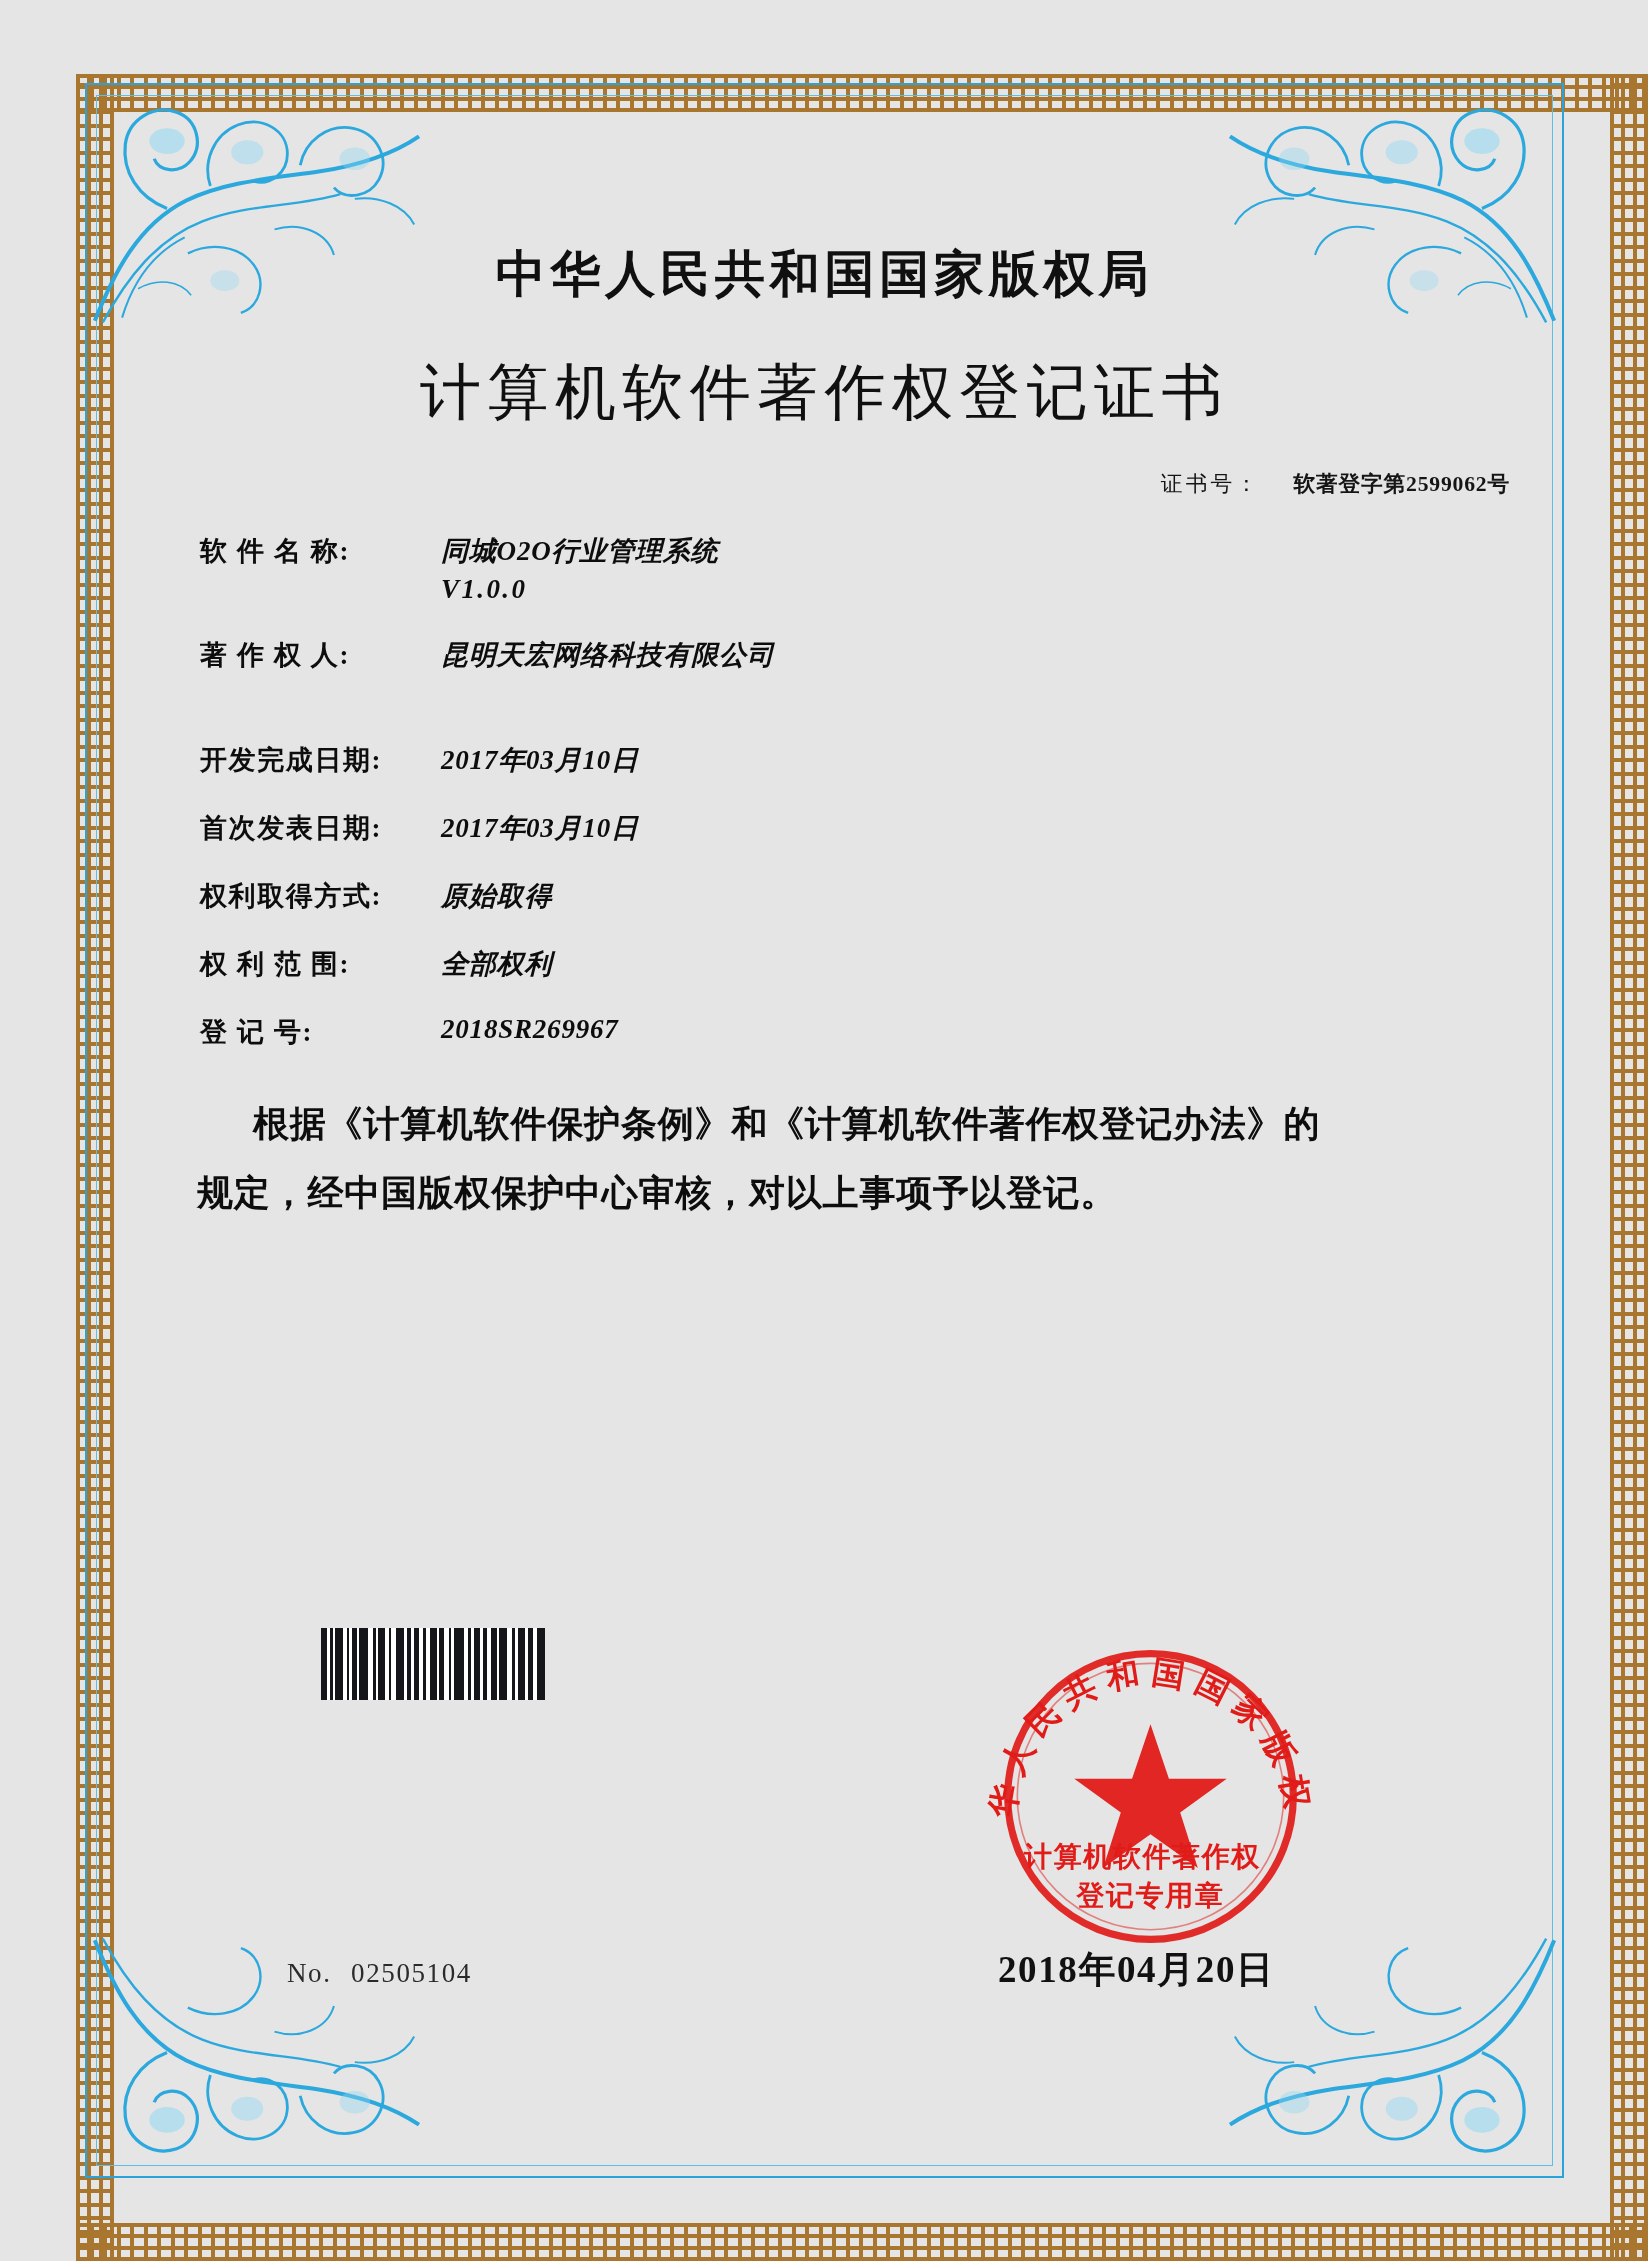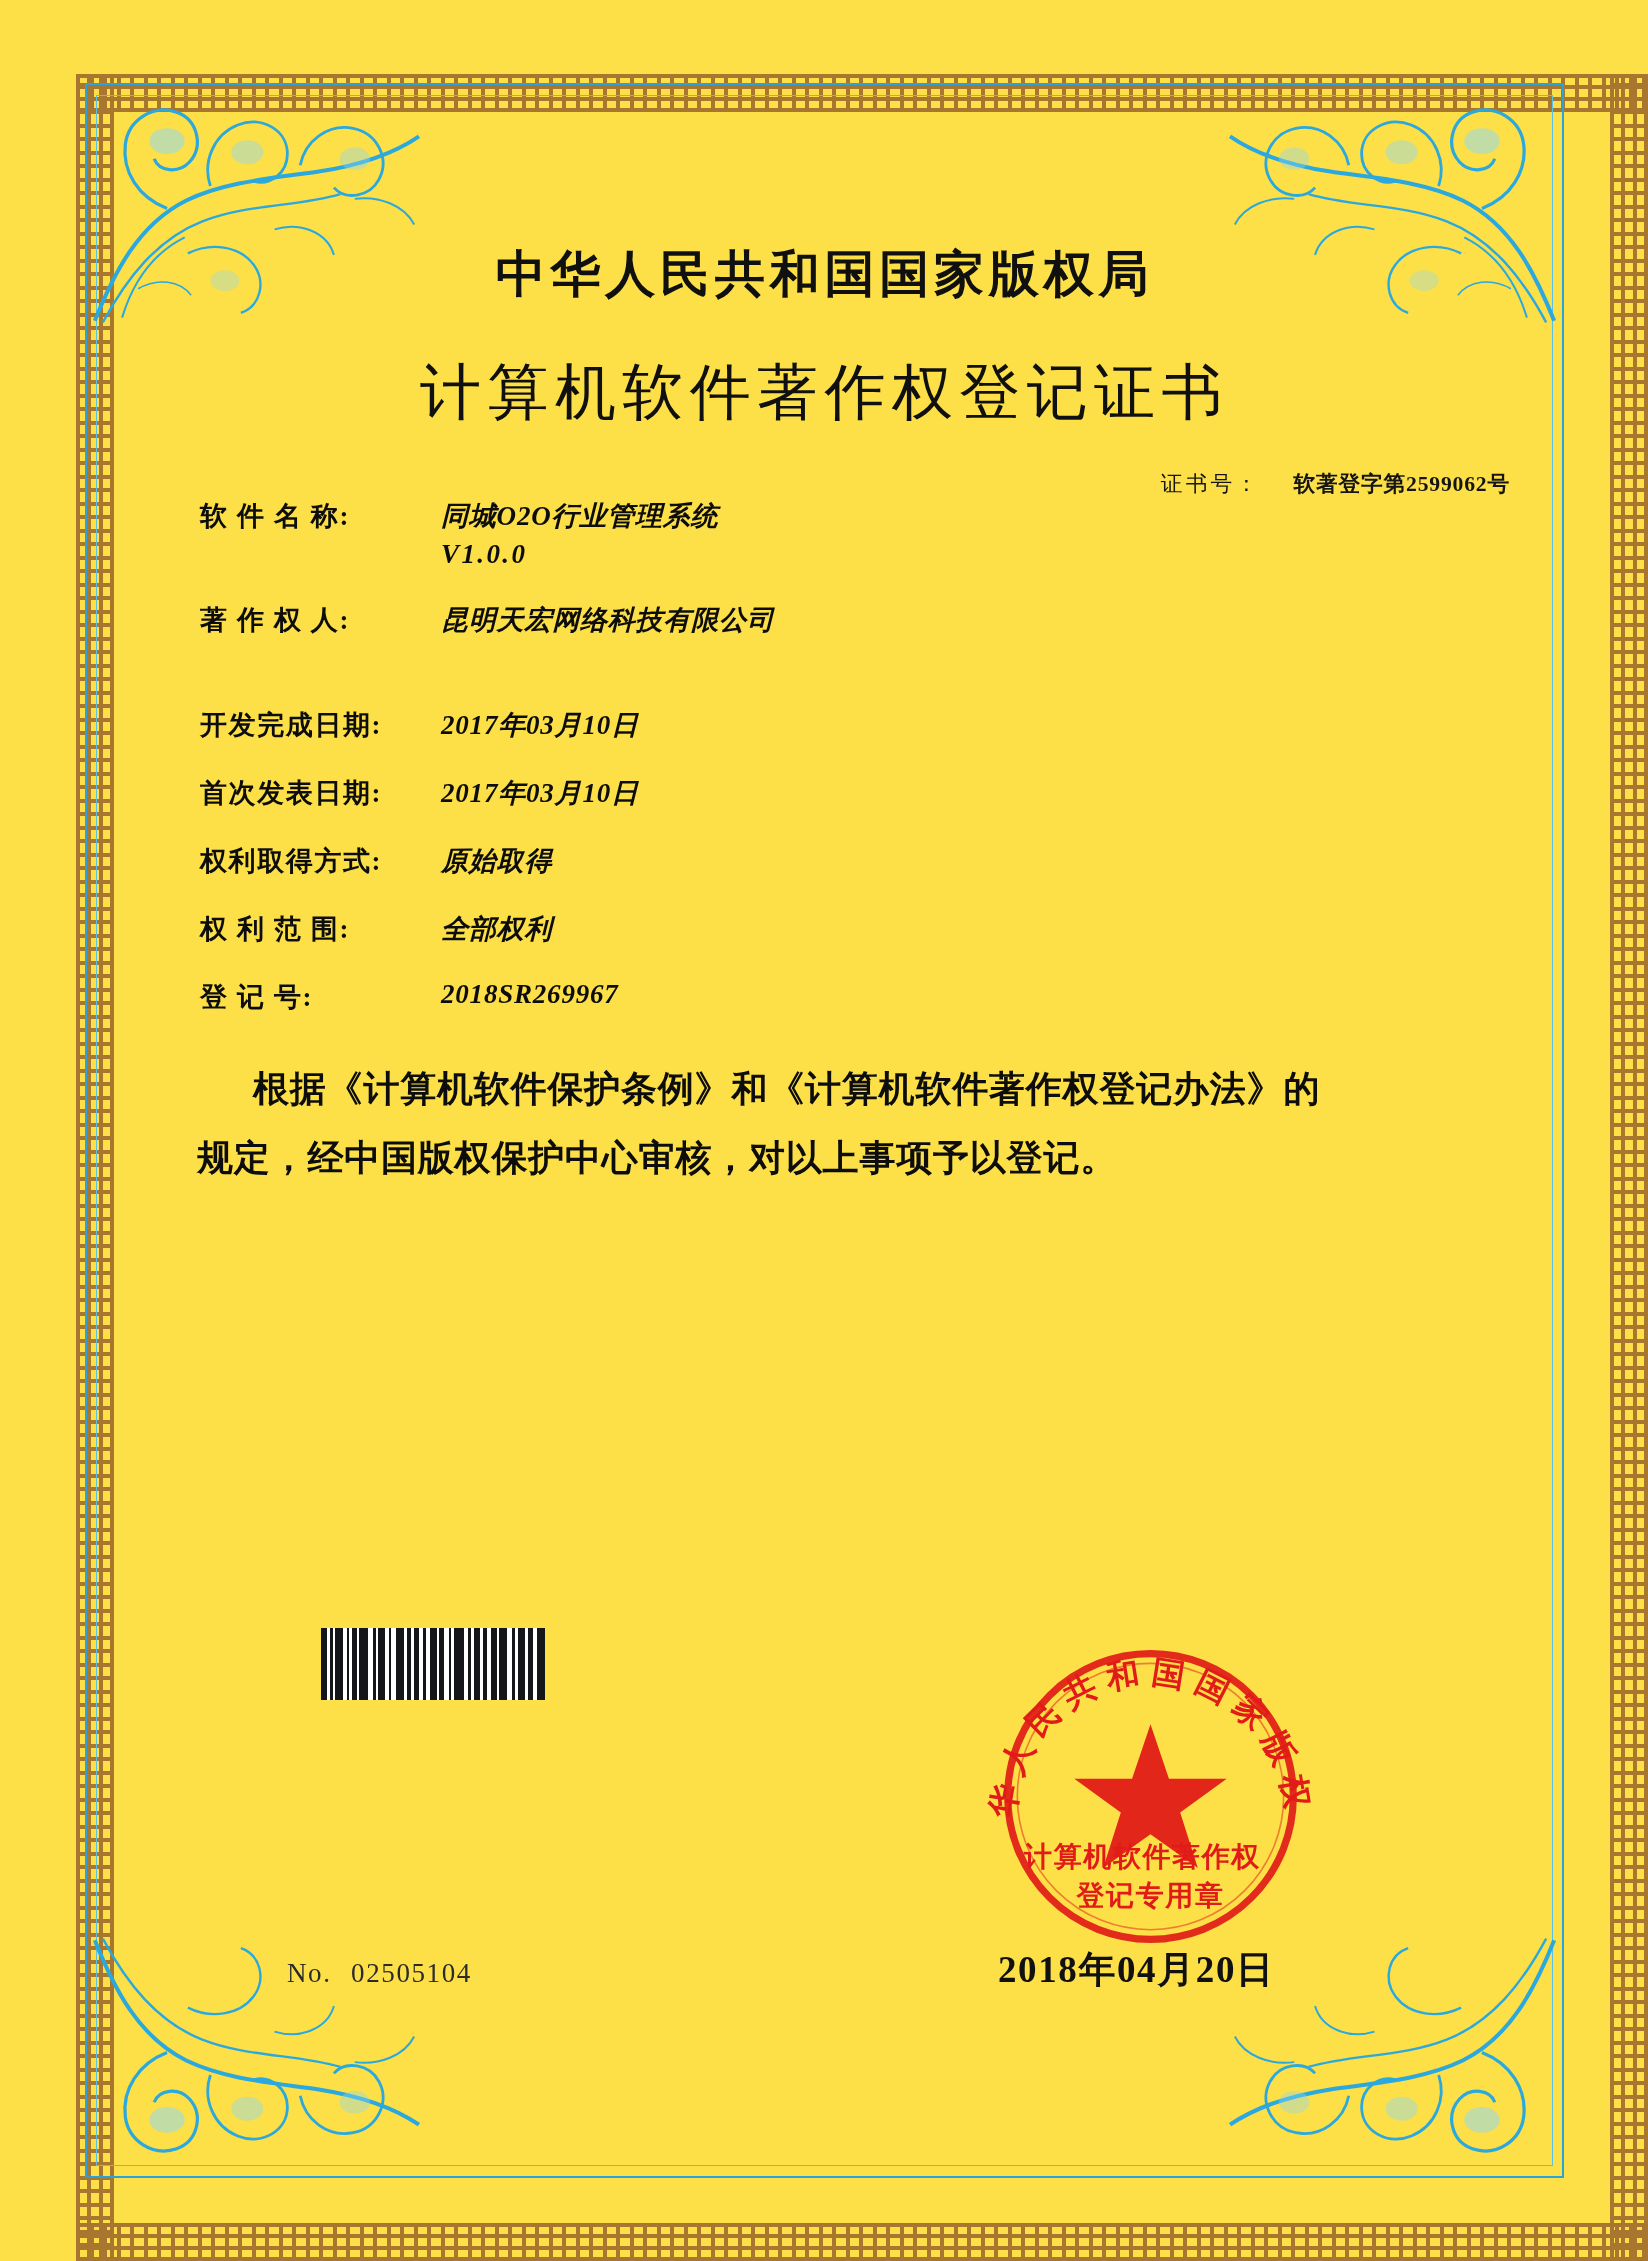--- a/index.html
+++ b/index.html
@@ -12,21 +12,21 @@
     height: 2261px;
     font-family: "Liberation Serif", "DejaVu Serif", serif;
     position: relative;
     overflow: hidden;
   }
 
   
   .certificate {
     position: absolute;
     inset: 0;
-    background: #fde047;
+    background: #e5e5e5;
   }
   .meander-band {
     position: absolute;
     left: 38px;
     top: 37px;
     width: 1572px;
     height: 2187px;
     box-sizing: border-box;
   }
   .band-top, .band-bottom, .band-left, .band-right {
@@ -130,20 +130,21 @@
     text-align: right;
     padding-right: 19px;
     font-size: 21.7px;
     color: #151515;
     letter-spacing: 0.8px;
   }
   .cert-no-row .label { font-weight: 400; letter-spacing: 3.2px; }
   .cert-no-row .value { margin-left: 27px; font-weight: 700; }
 
   .fields {
+    margin-top: 35px;
     padding-left: 80px;
   }
   .field-row {
     display: flex;
     align-items: flex-start;
     margin-bottom: 32px;
     font-size: 27px;
     color: #0d0d0d;
   }
   .field-label {

